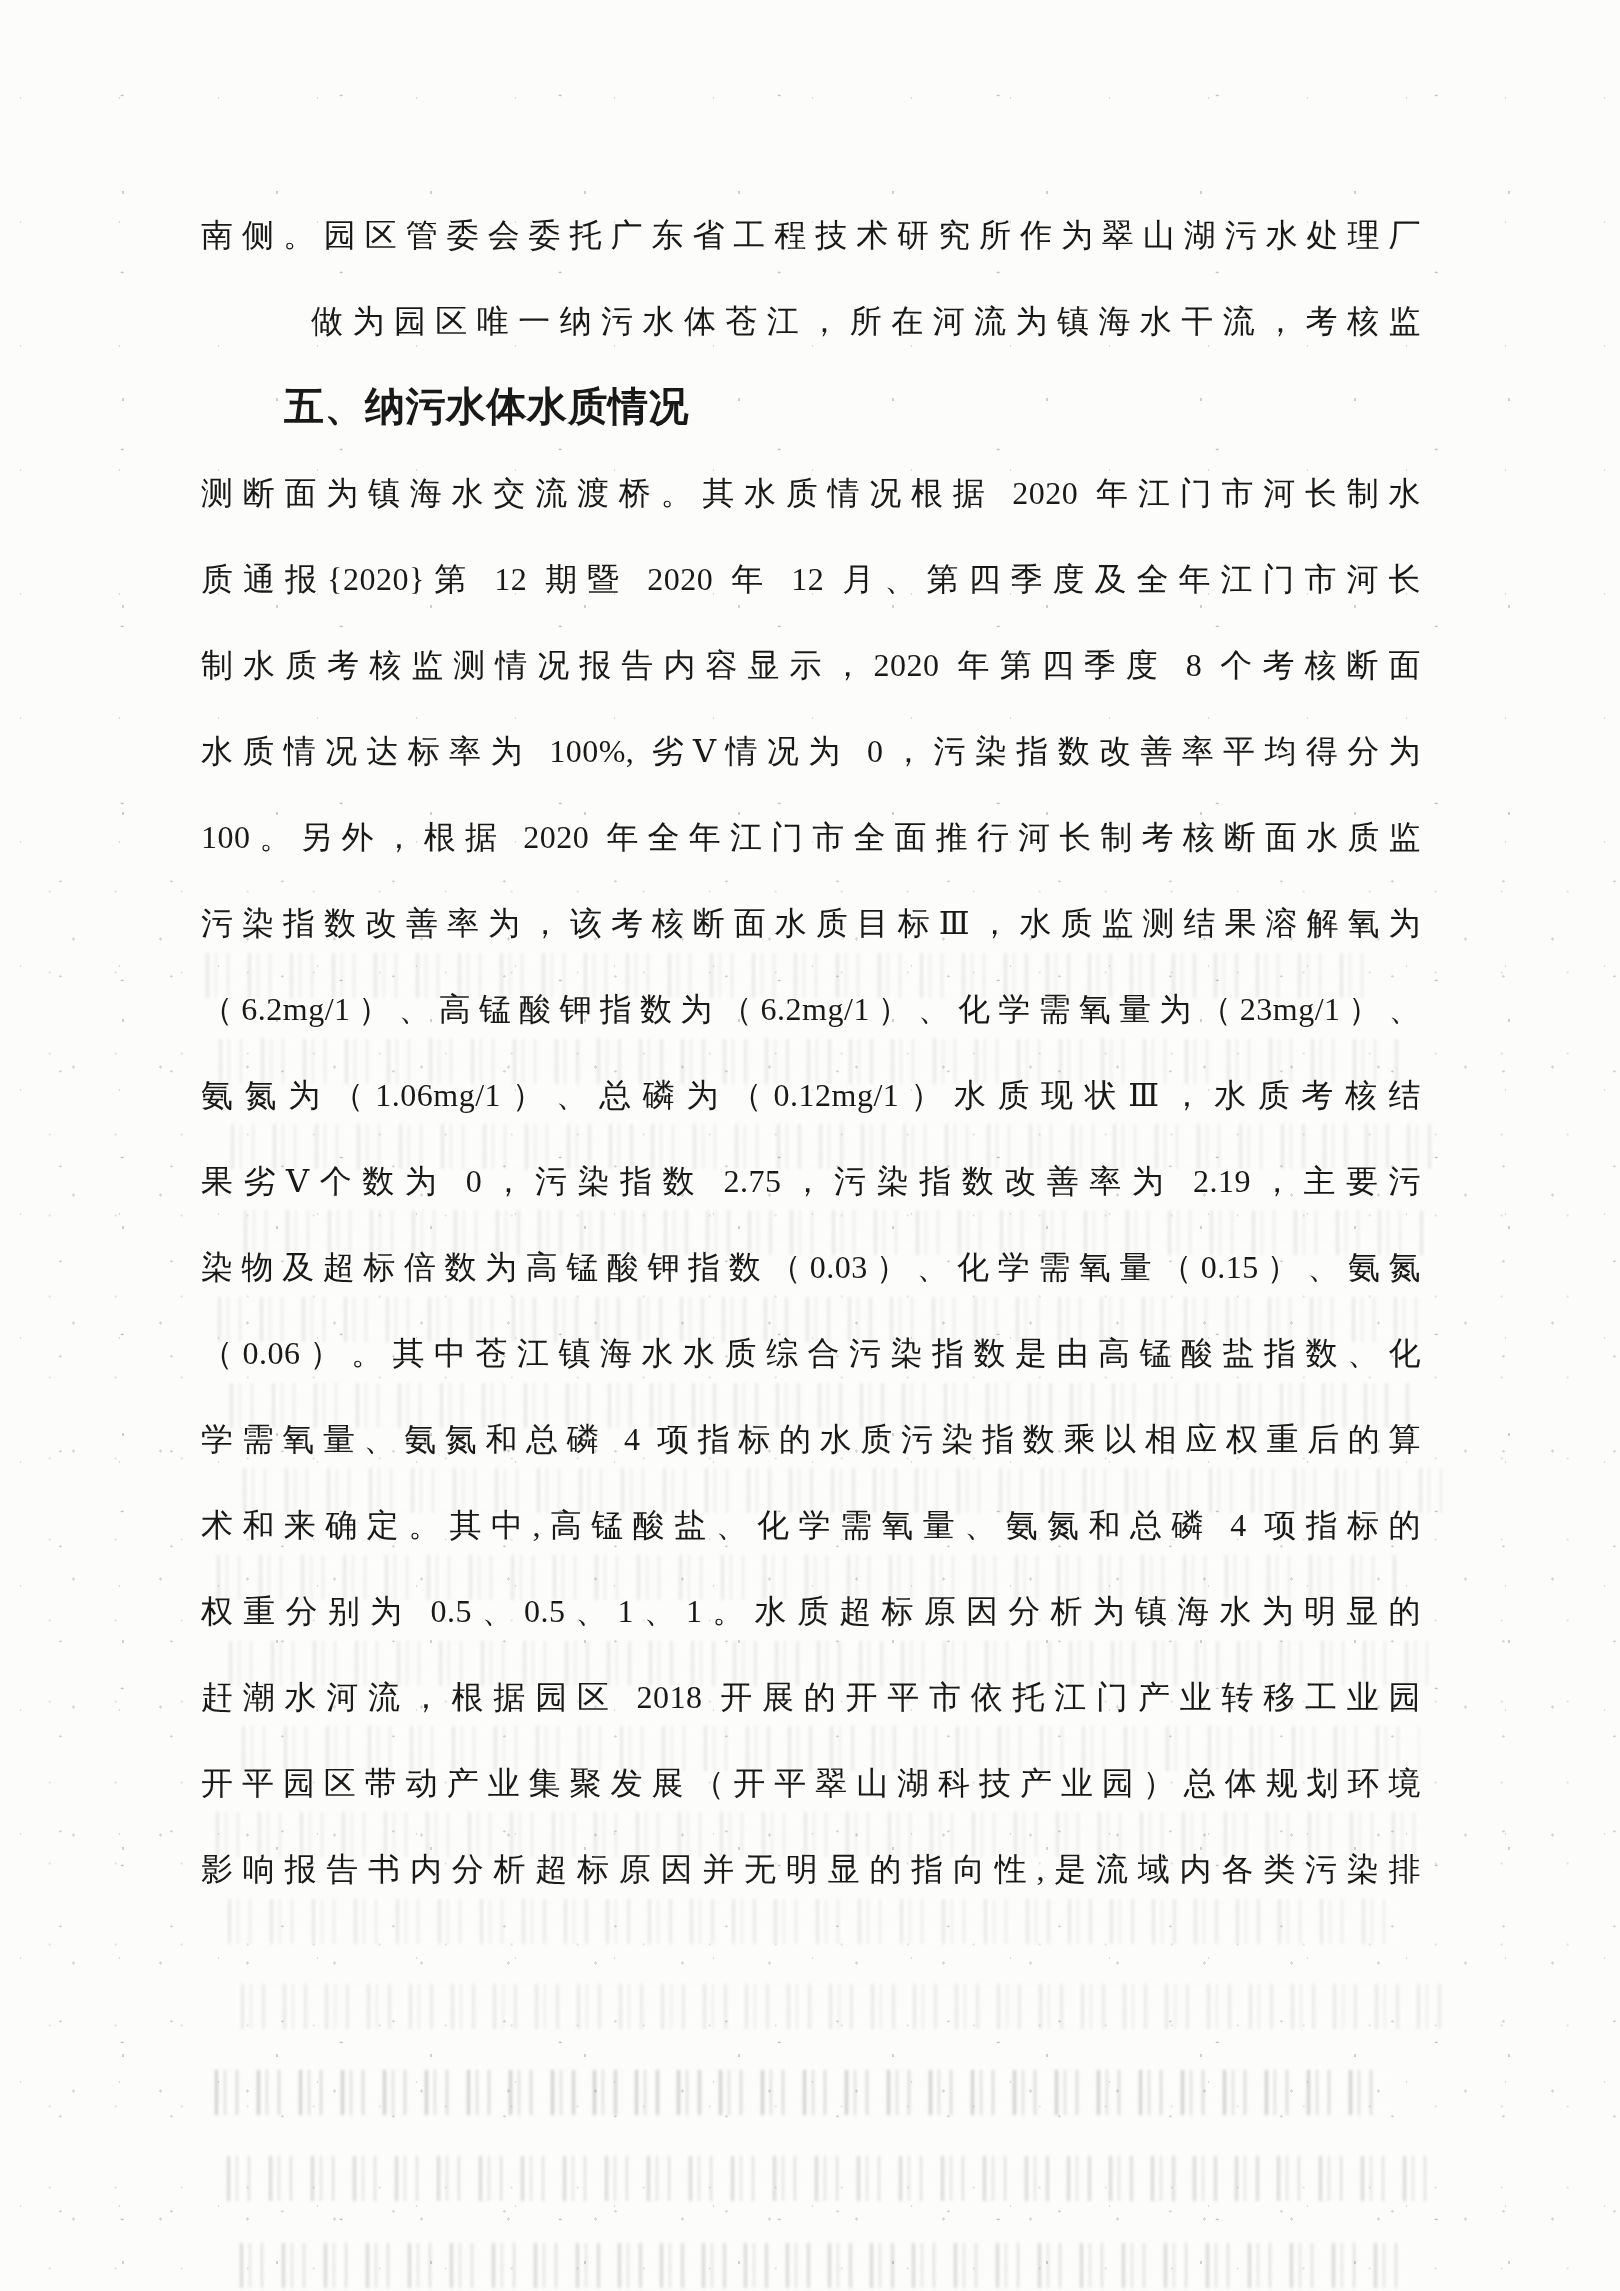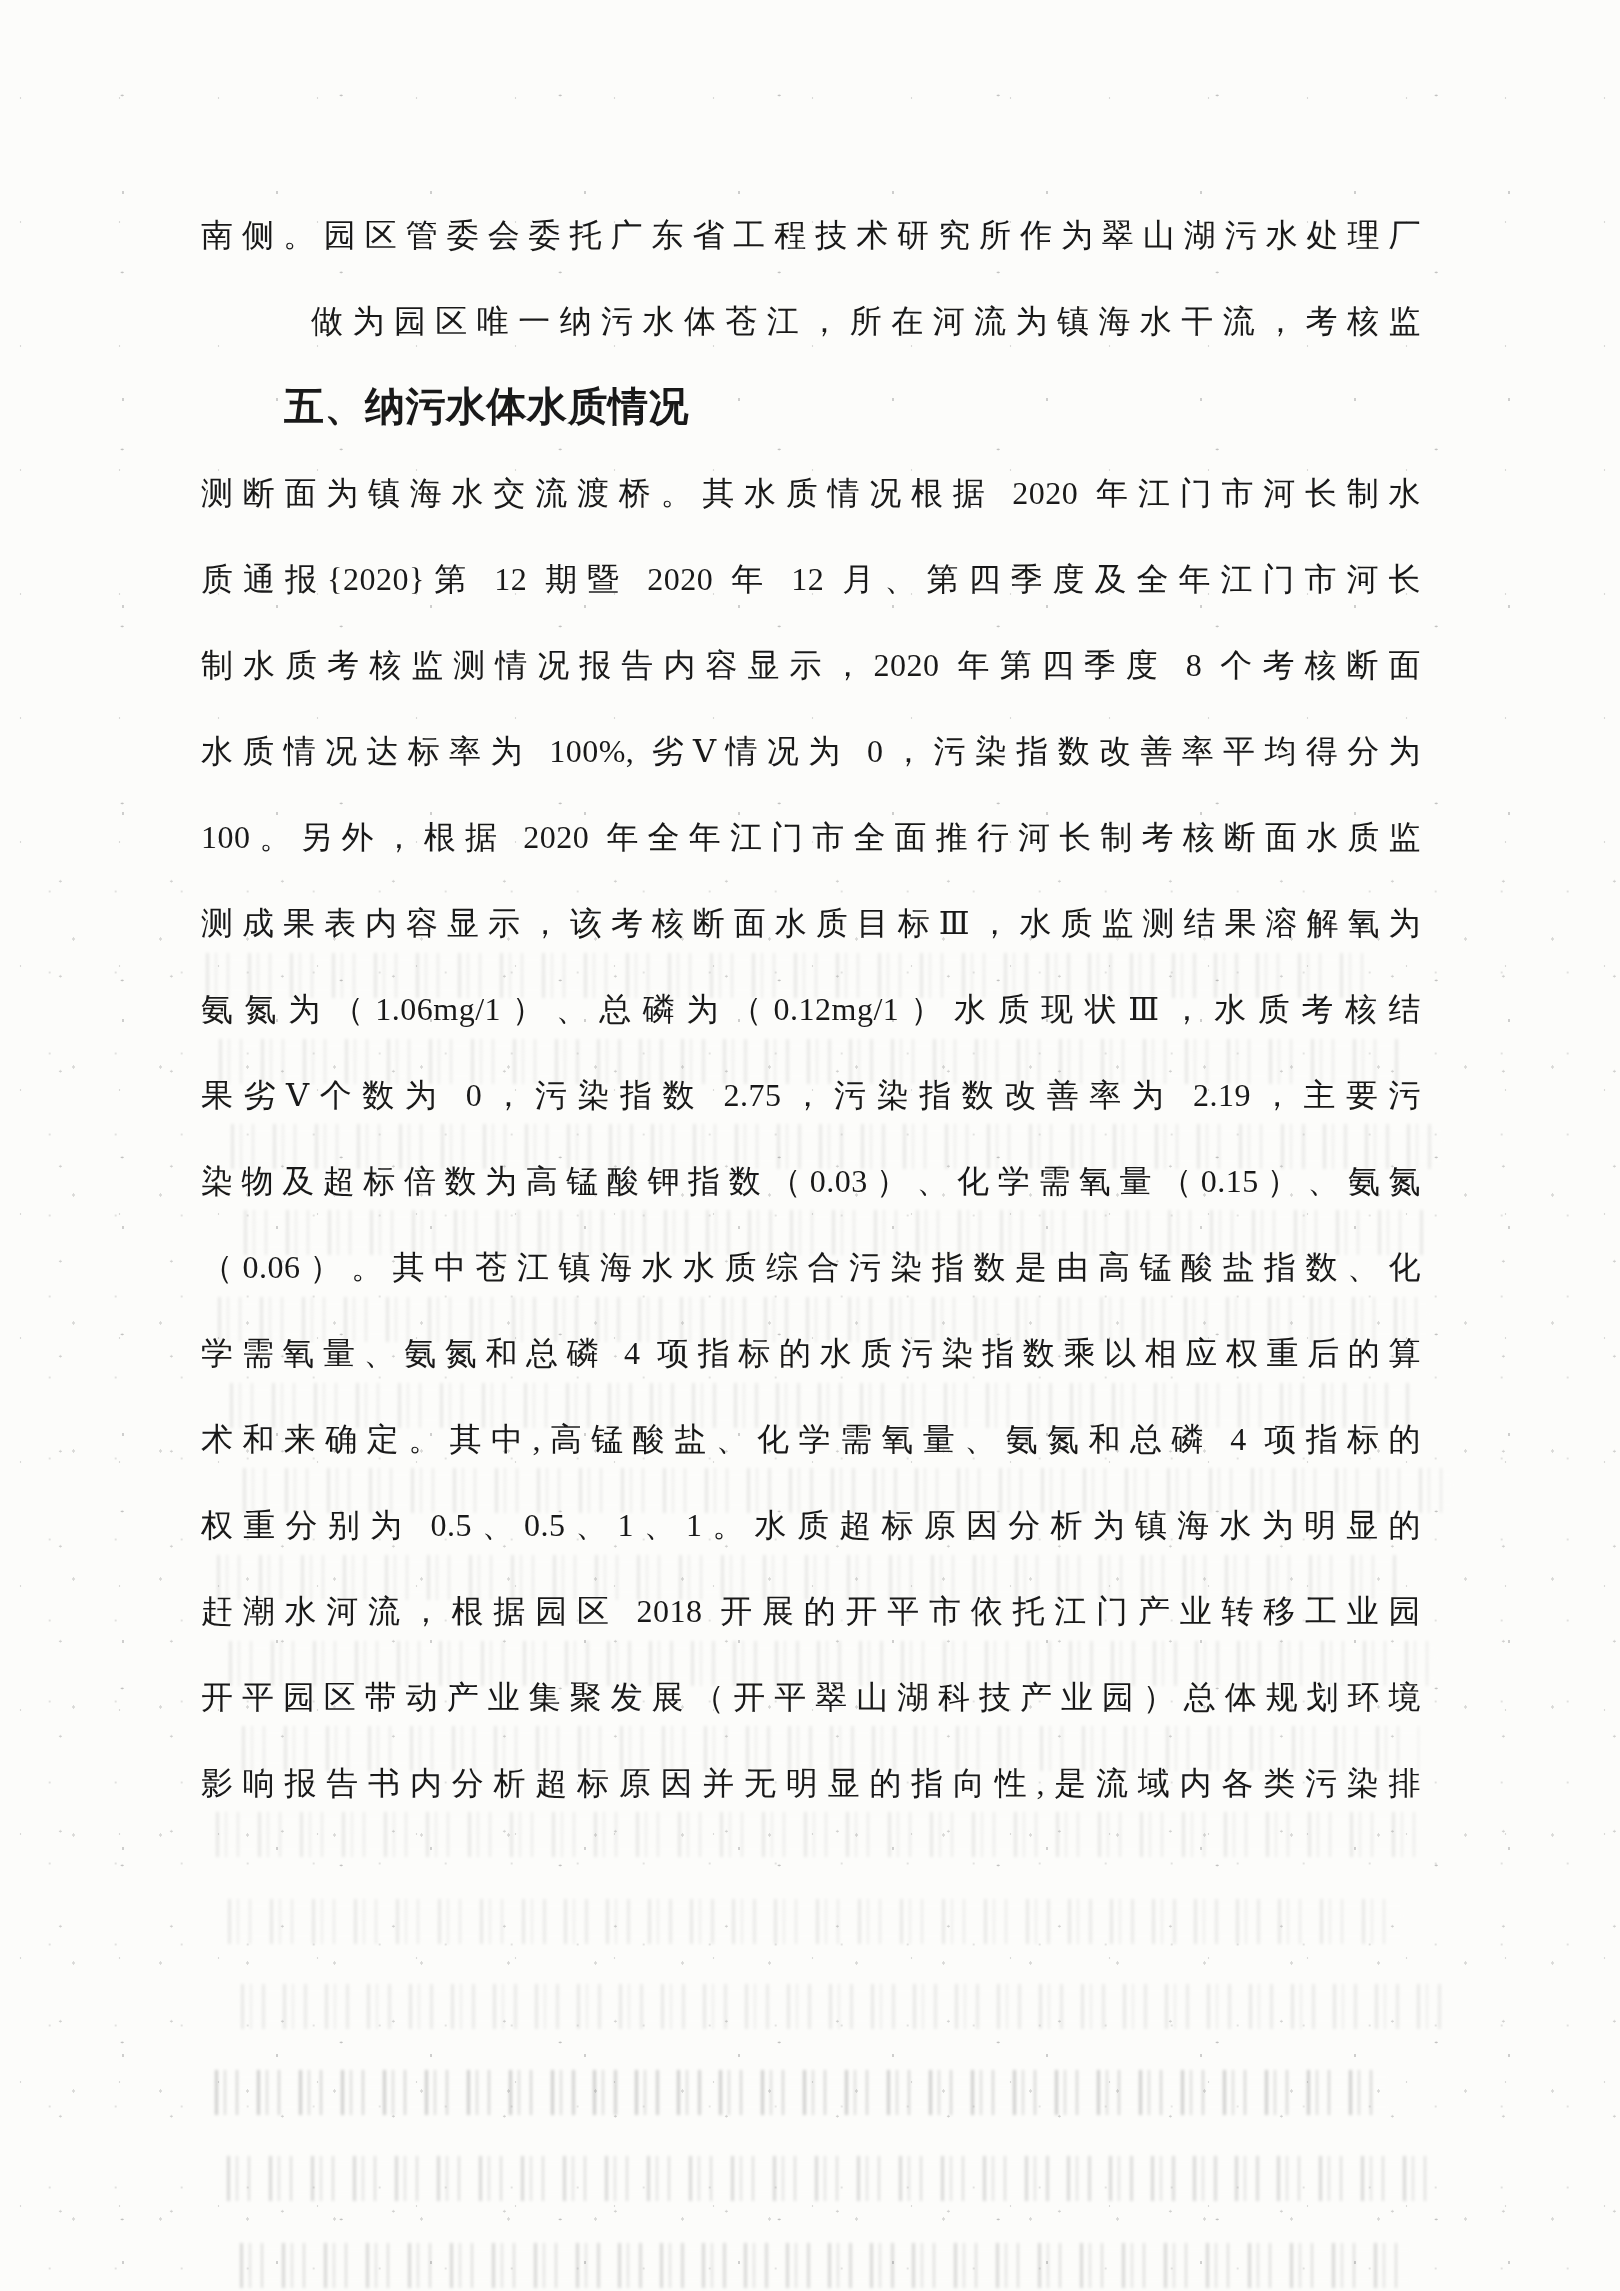--- a/index.html
+++ b/index.html
@@ -89,21 +89,22 @@
     </div>
   <div class="text-block">
       <div class="line body">南侧。园区管委会委托广东省工程技术研究所作为翠山湖污水处理厂</div>
       <div class="line body-indent">做为园区唯一纳污水体苍江，所在河流为镇海水干流，考核监</div>
       <div class="line heading">五、纳污水体水质情况</div>
       <div class="line body">测断面为镇海水交流渡桥。其水质情况根据 2020 年江门市河长制水</div>
       <div class="line body">质通报{2020}第 12 期暨 2020 年 12 月、第四季度及全年江门市河长</div>
       <div class="line body">制水质考核监测情况报告内容显示，2020 年第四季度 8 个考核断面</div>
       <div class="line body">水质情况达标率为 100%, 劣Ⅴ情况为 0，污染指数改善率平均得分为</div>
       <div class="line body">100。另外，根据 2020 年全年江门市全面推行河长制考核断面水质监</div>
-      <div class="line body">测成果表内容显示，该考核断面水质目标Ⅲ，水质监测结果溶解氧为</div>
+      <div class="line body">污染指数改善率为，该考核断面水质目标Ⅲ，水质监测结果溶解氧为</div>
+      <div class="line body">（6.2mg/1）、高锰酸钾指数为（6.2mg/1）、化学需氧量为（23mg/1）、</div>
       <div class="line body">氨氮为（1.06mg/1）、总磷为（0.12mg/1）水质现状Ⅲ，水质考核结</div>
       <div class="line body">果劣Ⅴ个数为 0，污染指数 2.75，污染指数改善率为 2.19，主要污</div>
       <div class="line body">染物及超标倍数为高锰酸钾指数（0.03）、化学需氧量（0.15）、氨氮</div>
       <div class="line body">（0.06）。其中苍江镇海水水质综合污染指数是由高锰酸盐指数、化</div>
       <div class="line body">学需氧量、氨氮和总磷 4 项指标的水质污染指数乘以相应权重后的算</div>
       <div class="line body">术和来确定。其中,高锰酸盐、化学需氧量、氨氮和总磷 4 项指标的</div>
       <div class="line body">权重分别为 0.5、0.5、1、1。水质超标原因分析为镇海水为明显的</div>
       <div class="line body">赶潮水河流，根据园区 2018 开展的开平市依托江门产业转移工业园</div>
       <div class="line body">开平园区带动产业集聚发展（开平翠山湖科技产业园）总体规划环境</div>
       <div class="line body">影响报告书内分析超标原因并无明显的指向性,是流域内各类污染排</div>

